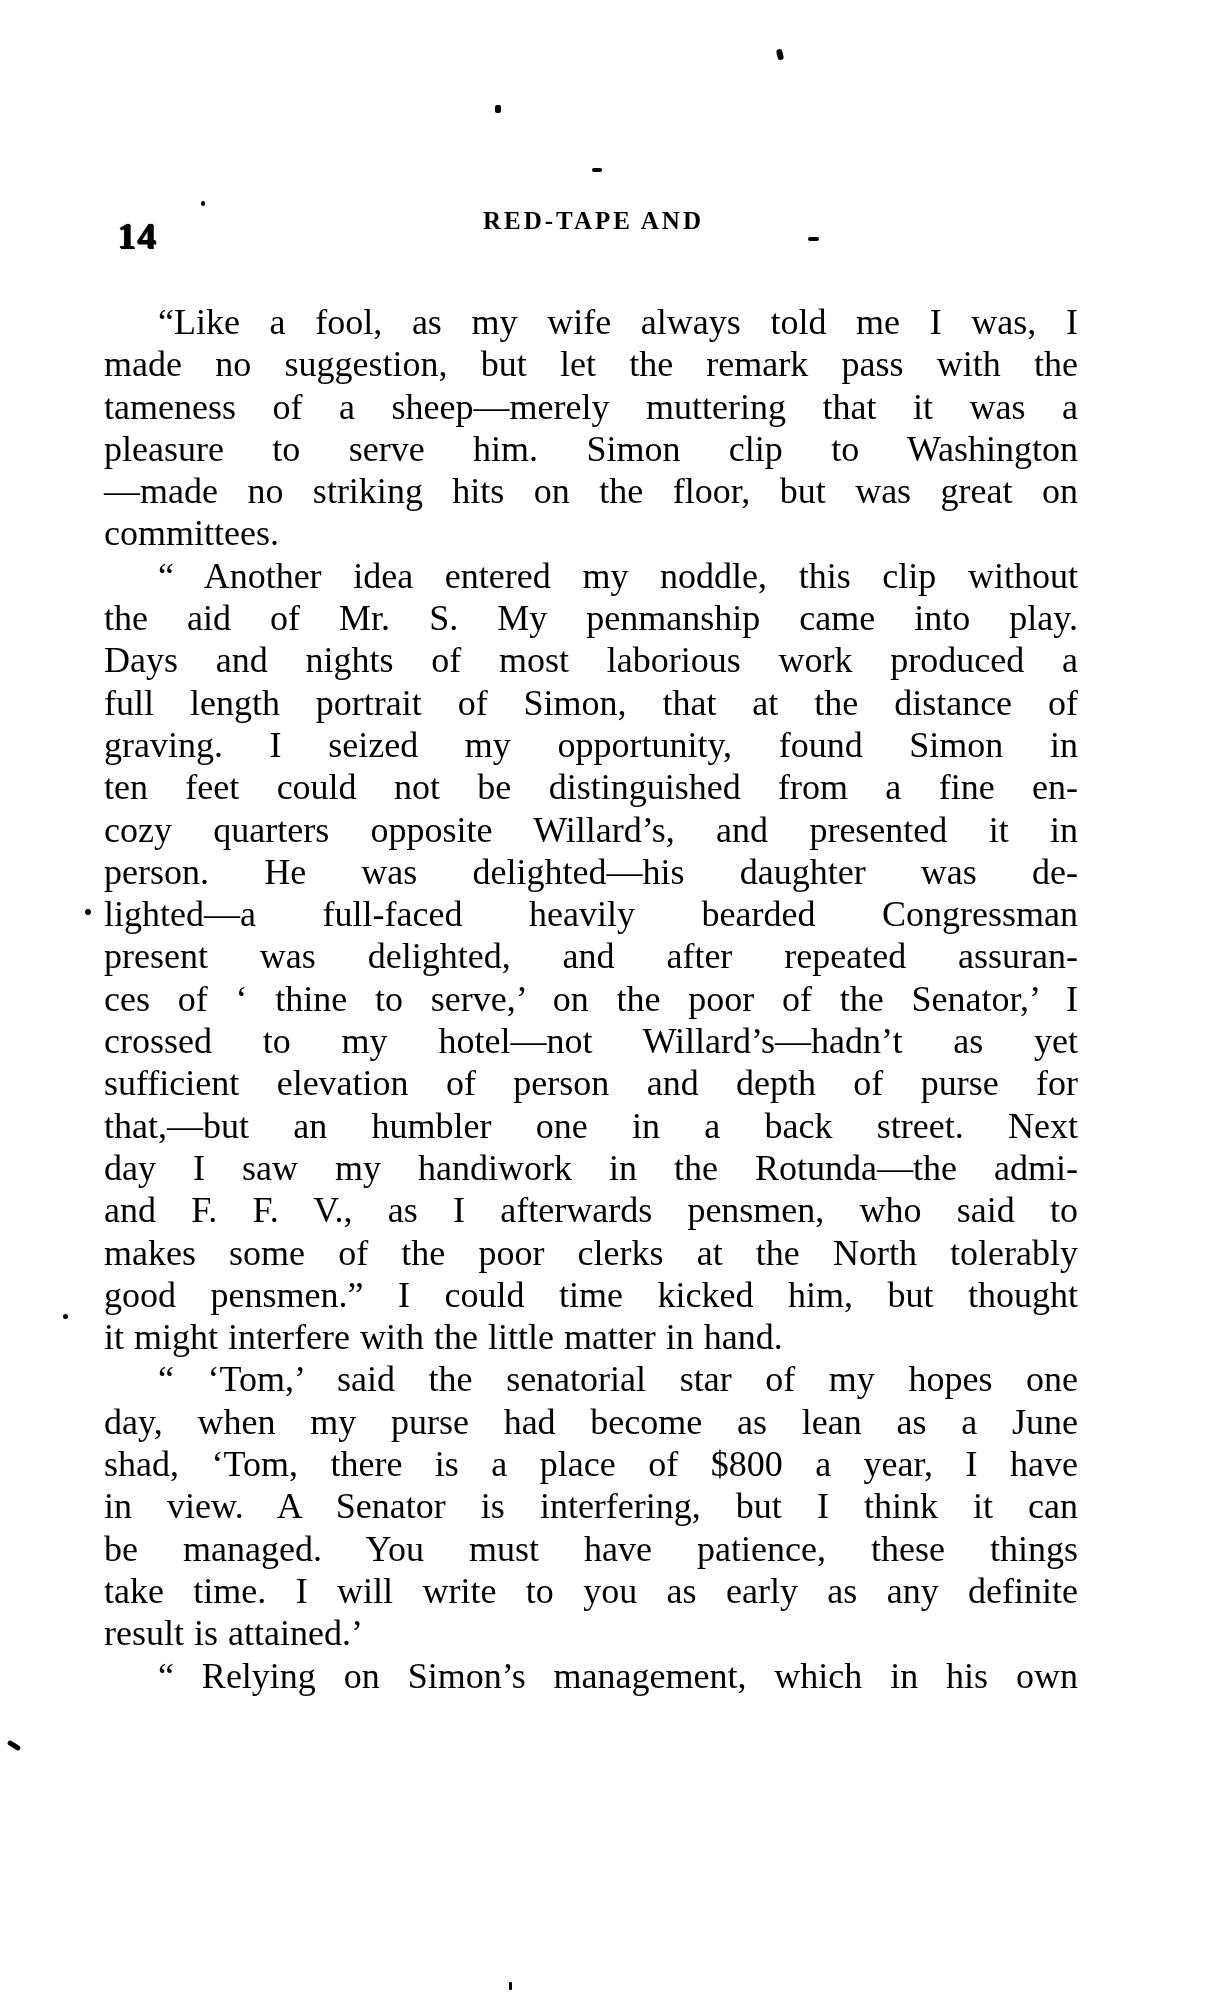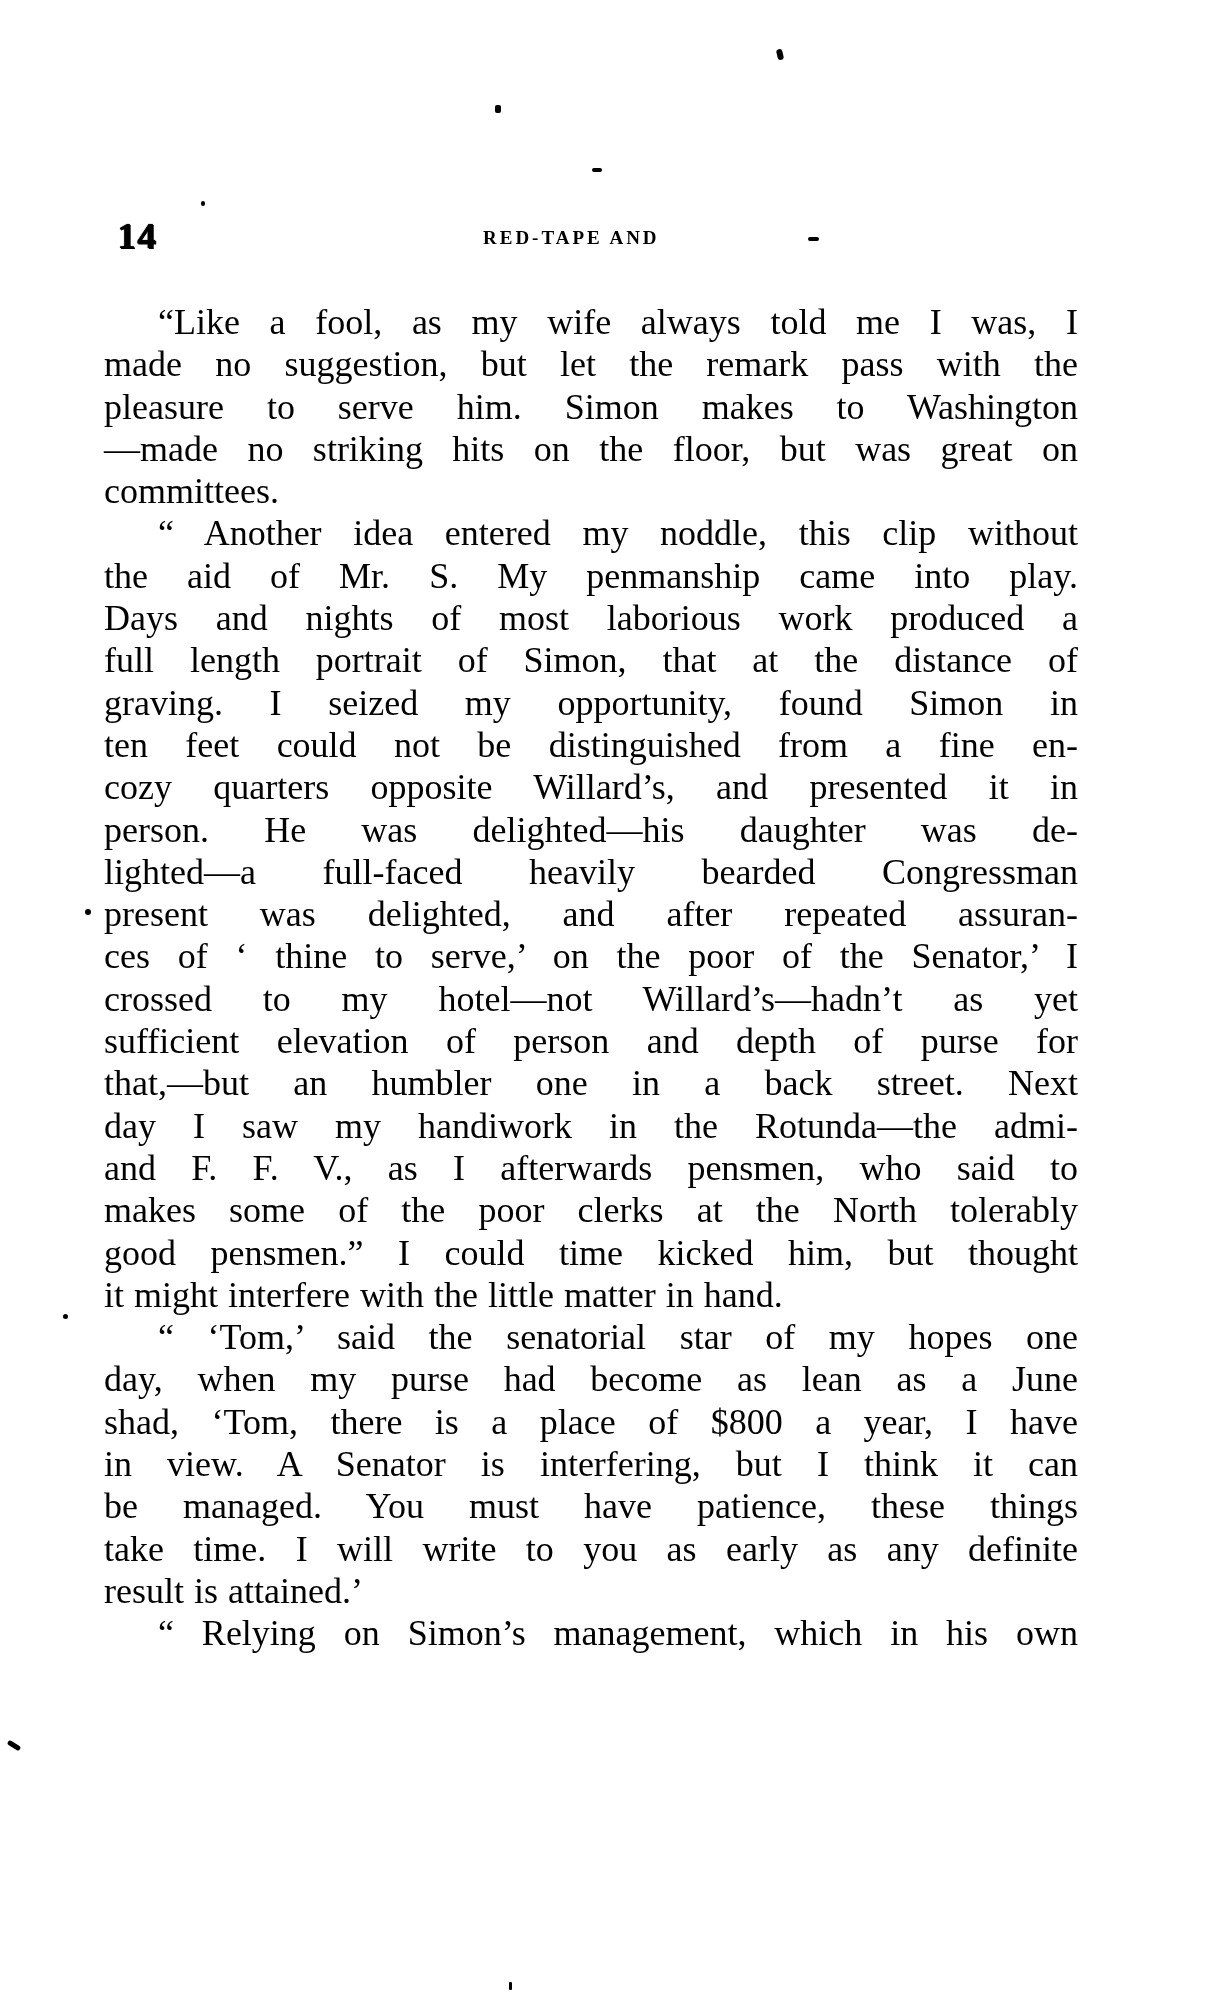--- a/index.html
+++ b/index.html
@@ -27,22 +27,22 @@
     font-size: 36px;
     font-weight: 700;
     letter-spacing: 1px;
     line-height: 1;
     transform: scaleX(1.05);
     text-shadow: 0 0 1px #000, 1px 1px 0 #000;
   }
   .head-title {
     position: absolute;
     left: 483px;
-    top: 228px;
-    font-size: 19px;
+    top: 208px;
+    font-size: 25px;
     font-weight: 700;
     letter-spacing: 3px;
     line-height: 1;
     white-space: nowrap;
   }
   
   .body-text {
     position: absolute;
     left: 104px;
     top: 301px;
@@ -71,21 +71,22 @@
 </head>
 <body>
 
 <div class="page">
   <span class="folio">14</span>
   <span class="head-title">RED-TAPE AND</span>
 
   <div class="body-text" id="body-text">
       <div class="line indent">“Like a fool, as my wife always told me I was, I</div>
       <div class="line">made no suggestion, but let the remark pass with the</div>
-      <div class="line">pleasure to serve him.  Simon makes to Washington</div>
+      <div class="line">tameness of a sheep—merely muttering that it was a</div>
+      <div class="line">pleasure to serve him.  Simon clip to Washington</div>
       <div class="line">—made no striking hits on the floor, but was great on</div>
       <div class="line no-stretch">committees.</div>
       <div class="line indent">“ Another idea entered my noddle, this clip without</div>
       <div class="line">the aid of Mr. S.  My penmanship came into play.</div>
       <div class="line">Days and nights of most laborious work produced a</div>
       <div class="line">full length portrait of Simon, that at the distance of</div>
       <div class="line">graving.  I seized my opportunity, found Simon in</div>
       <div class="line">ten feet could not be distinguished from a fine en-</div>
       <div class="line">cozy quarters opposite Willard’s, and presented it in</div>
       <div class="line">person.  He was delighted—his daughter was de-</div>

